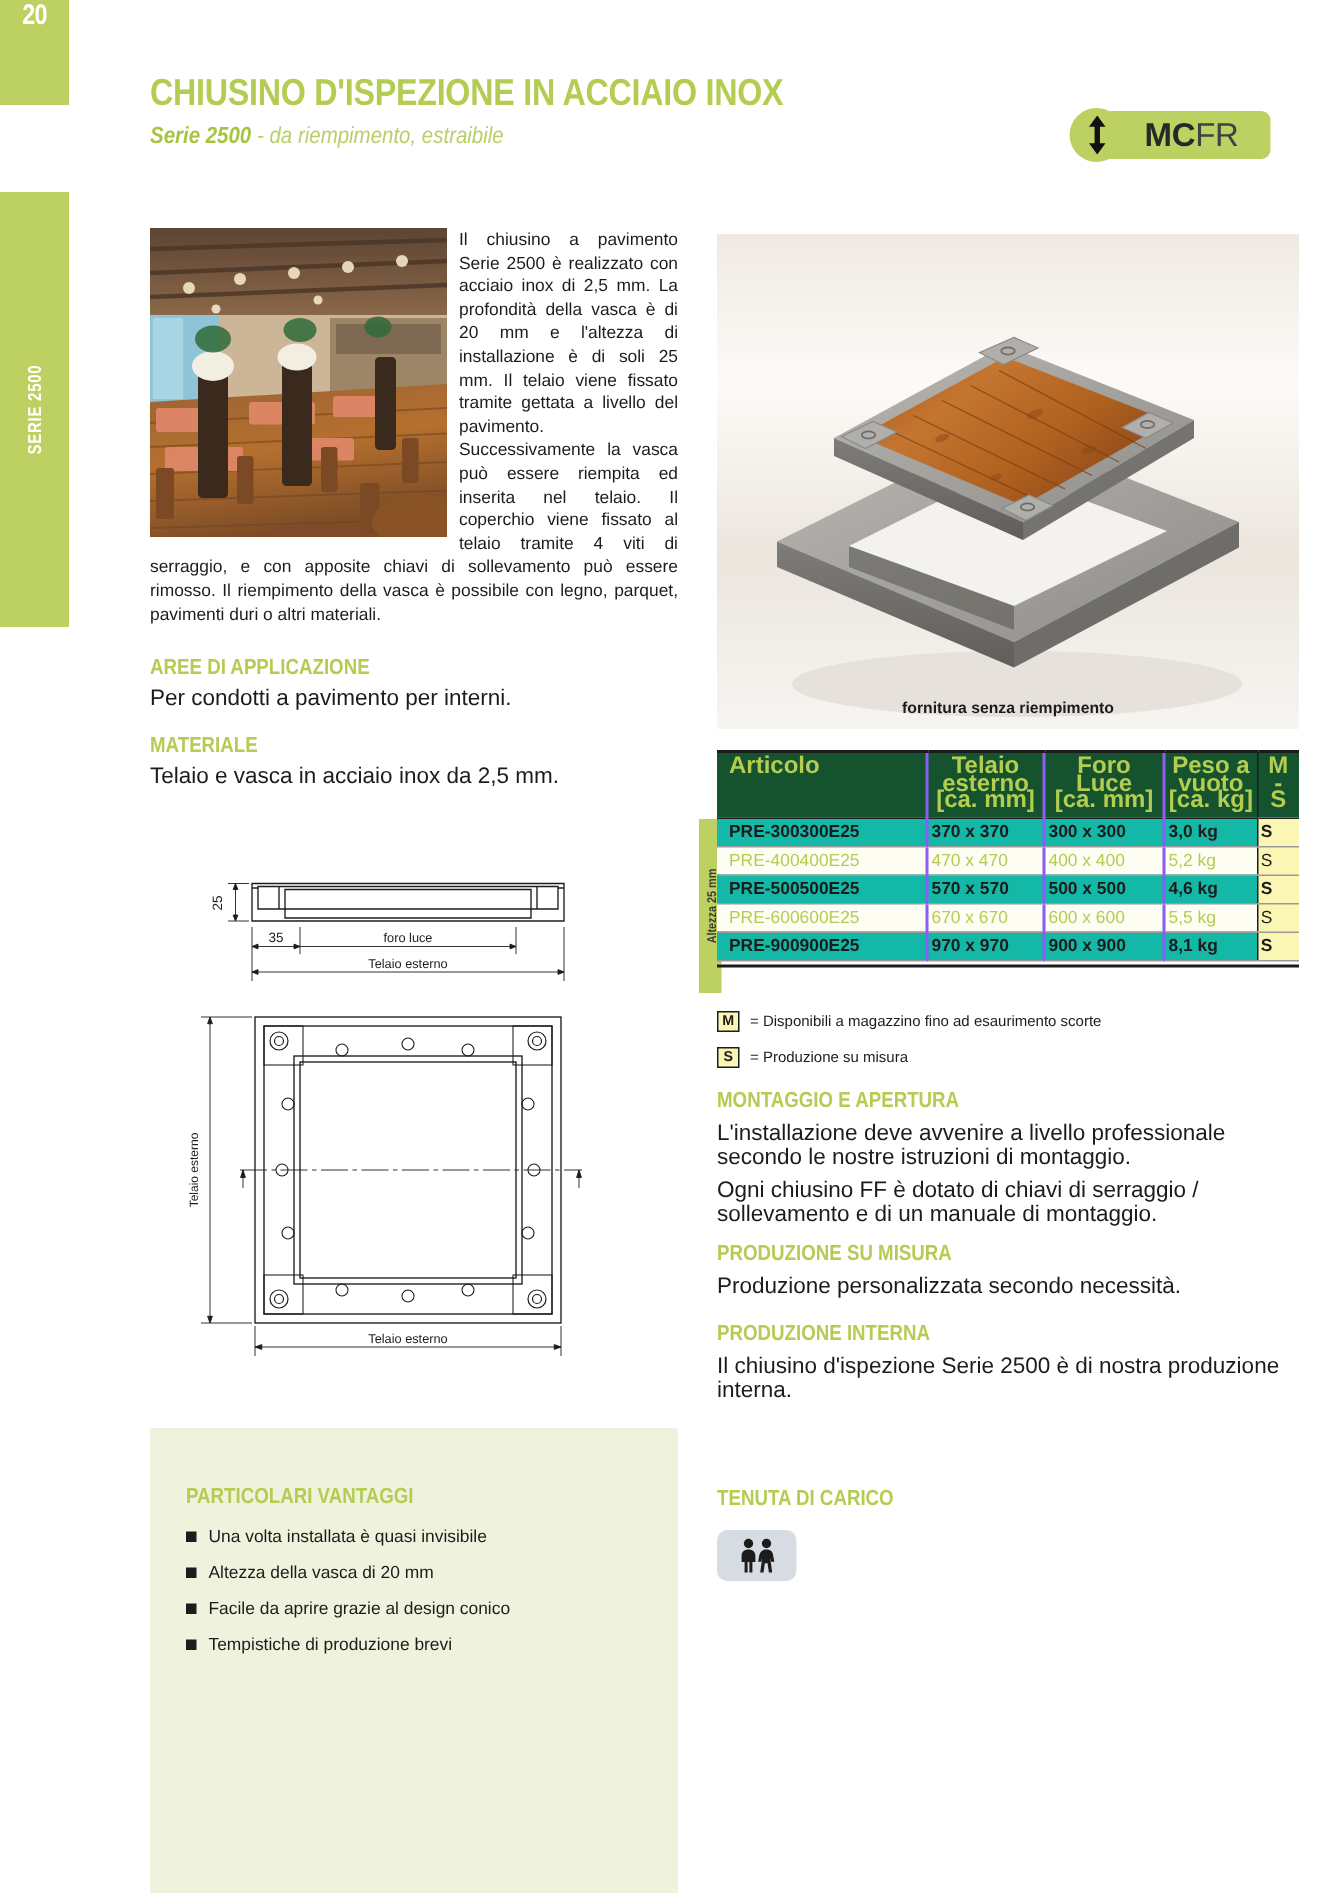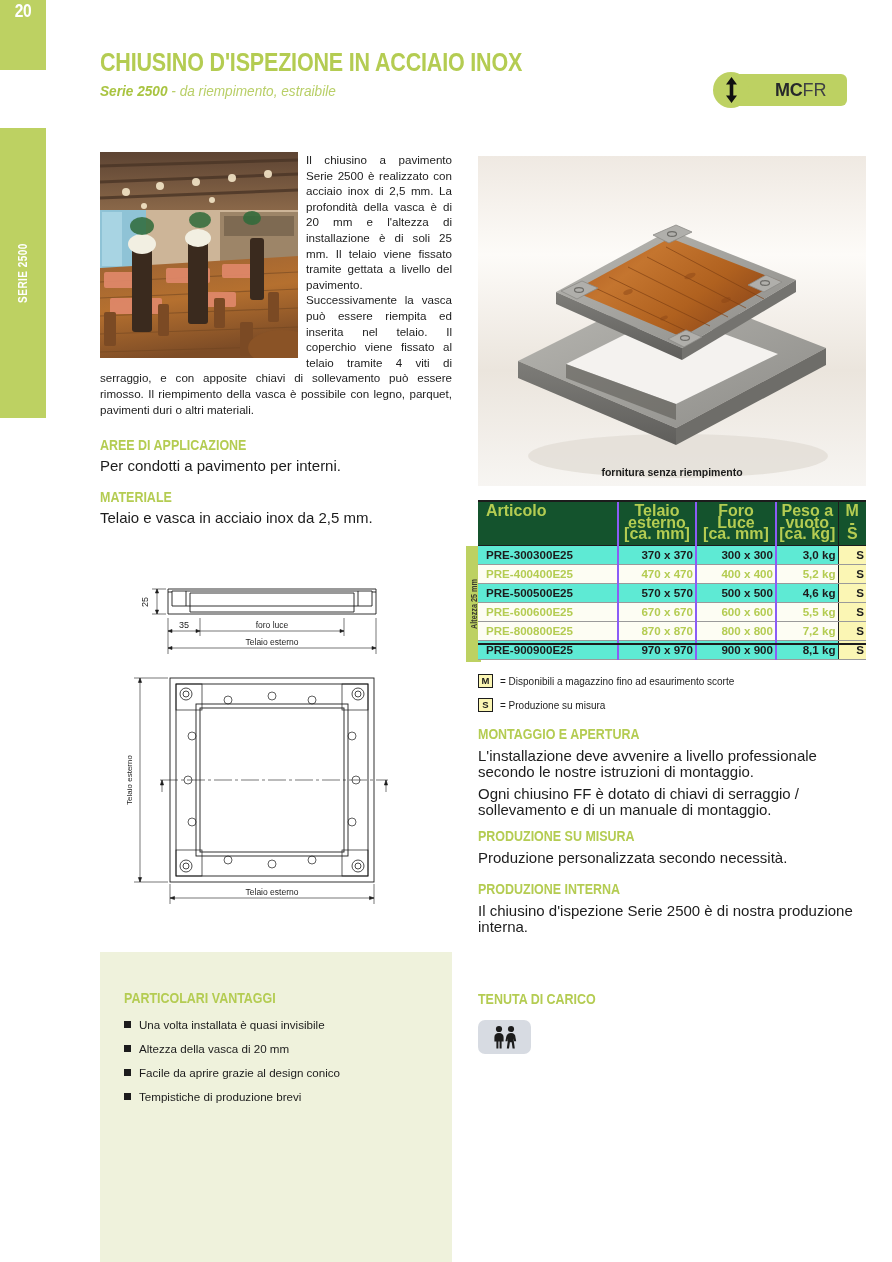--- a/index.html
+++ b/index.html
@@ -73,21 +73,21 @@
     position: absolute; left: 723px; top: 74px;
     width: 124px; height: 32px; border-radius: 6px;
     background: #bdd162; display: flex; align-items: center;
   }
   .mcfr-circle {
     position: absolute; left: -10px; top: -2px;
     width: 36px; height: 36px; border-radius: 50%;
     background: #bdd162; display: flex; align-items: center; justify-content: center;
   }
   .mcfr-text {
-    margin-left: 52px; font-size: 18px; letter-spacing: -0.2px;
+    margin-left: 40px; font-size: 22px; letter-spacing: -0.2px;
   }
   .mcfr-text .m1 { color: #26282a; font-weight: bold; }
   .mcfr-text .m2 { color: #3f4144; font-weight: normal; }
 
   
   .photo-room {
     position: absolute; left: 100px; top: 152px;
     width: 198px; height: 206px; overflow: hidden;
     background: #6b4a32;
   }
@@ -128,26 +128,26 @@
   .tbl-wrap { position: absolute; left: 478px; top: 500px; width: 388px; }
   table.spec { border-collapse: collapse; width: 388px; table-layout: fixed; }
   table.spec th {
     color: #b4cc52; font-size: 16px; font-weight: bold; line-height: 11.5px;
     text-align: center; vertical-align: top; padding: 3px 2px 5px 2px;
     border-top: 2px solid #1c1c1c; border-bottom: 1.4px solid #1c1c1c;
     background: #14532d;
   }
   table.spec th.first { text-align: left; padding-left: 8px; }
   table.spec td {
-    font-size: 11.6px; text-align: right; padding: 2.5px 2px;
+    font-size: 11.6px; text-align: left; padding: 2.5px 2px;
     border-bottom: 1px solid #9a9a9a; height: 15px;
   }
   table.spec td.first { text-align: left; padding-left: 8px; font-weight: bold; }
-  table.spec tr.odd td { background: #5eead4; color: #1c1c1c; font-weight: bold; }
-  table.spec tr.even td { background: #fdfdf3; color: #b4cc52; font-weight: bold; }
+  table.spec tr.odd td { background: #14b8a6; color: #1c1c1c; font-weight: bold; }
+  table.spec tr.even td { background: #fdfdf3; color: #b4cc52; font-weight: normal; }
   table.spec td.ms { background: #fbf6b4 !important; color: #1c1c1c !important;
                      font-weight: bold; border-left: 1px solid #1c1c1c; }
   table.spec th.ms { border-left: 1px solid #1c1c1c; }
   table.spec .vsep { border-left: 2px solid #8b5cf6; }
   .tbl-bottomline { position: absolute; left: 478px; width: 388px; height: 2px; background: #1c1c1c; }
 
   .alt-label {
     position: absolute; left: 466px; top: 546px; width: 15px; height: 116px;
     background: #bdd162;
   }
@@ -555,27 +555,20 @@
             <td class="vsep">4,6 kg</td>
             <td class="ms">S</td>
           </tr>
           <tr class="even">
             <td class="first">PRE-600600E25</td>
             <td class="vsep">670 x 670</td>
             <td class="vsep">600 x 600</td>
             <td class="vsep">5,5 kg</td>
             <td class="ms">S</td>
           </tr>
-          <tr class="even">
-            <td class="first">PRE-800800E25</td>
-            <td class="vsep">870 x 870</td>
-            <td class="vsep">800 x 800</td>
-            <td class="vsep">7,2 kg</td>
-            <td class="ms">S</td>
-          </tr>
           <tr class="odd">
             <td class="first">PRE-900900E25</td>
             <td class="vsep">970 x 970</td>
             <td class="vsep">900 x 900</td>
             <td class="vsep">8,1 kg</td>
             <td class="ms">S</td>
           </tr>
         </tbody>
     </table>
   </div>

